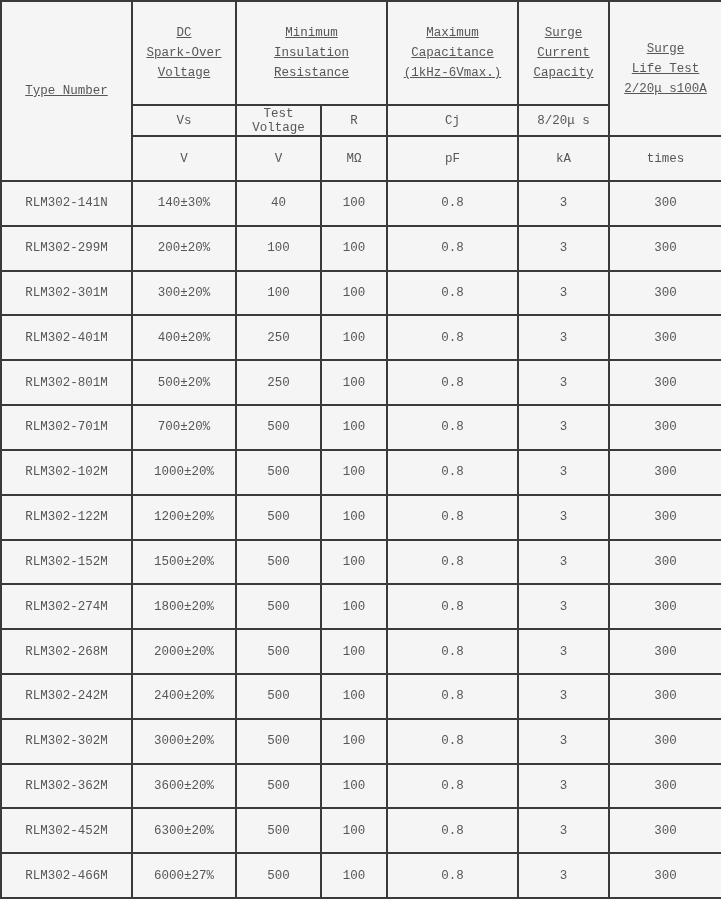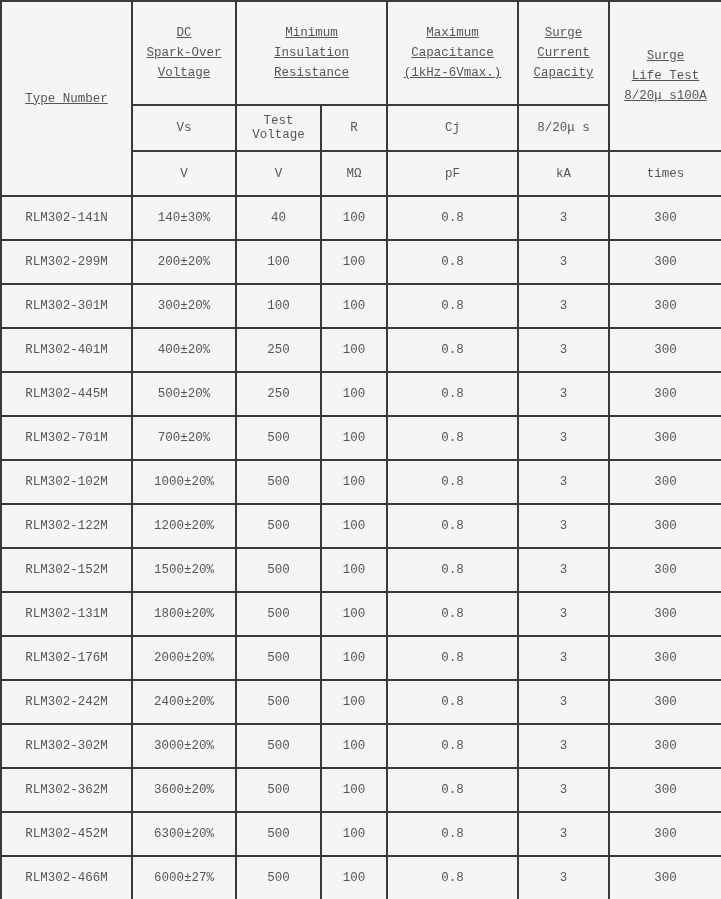--- a/index.html
+++ b/index.html
@@ -22,21 +22,21 @@
     text-align: center;
     vertical-align: middle;
     font-weight: normal;
     padding: 0 2px;
     white-space: pre-line;
     overflow: hidden;
   }
   
   tr.hdr-main th { line-height: 20px; text-decoration: underline; }
   tr.hdr-main { height: 104px; }
-  tr.hdr-sym  { height: 46px; }
+  tr.hdr-sym  { height: 31px; }
   tr.hdr-unit { height: 45px; }
   tbody tr    { height: 44px; }
 </style>
 </head>
 <body>
 
 <table class="spec">
   <colgroup>
     <col style="width:131px">
       <col style="width:104px">
@@ -54,21 +54,21 @@
 Voltage</th>
       <th colspan="2">Minimum
 Insulation Resistance</th>
       <th>Maximum
 Capacitance
 (1kHz-6Vmax.)</th>
       <th>Surge Current
 Capacity</th>
       <th rowspan="2">Surge
 Life Test
-8/20μ s100A</th>
+2/20μ s100A</th>
     </tr>
     <tr class="hdr-sym">
       <th>Vs</th>
       <th>Test Voltage</th>
       <th>R</th>
       <th>Cj</th>
       <th>8/20μ s</th>
     </tr>
     <tr class="hdr-unit">
       <th>V</th>
@@ -110,21 +110,21 @@
     <tr>
       <td>RLM302-401M</td>
       <td>400±20%</td>
       <td>250</td>
       <td>100</td>
       <td>0.8</td>
       <td>3</td>
       <td>300</td>
     </tr>
     <tr>
-      <td>RLM302-445M</td>
+      <td>RLM302-801M</td>
       <td>500±20%</td>
       <td>250</td>
       <td>100</td>
       <td>0.8</td>
       <td>3</td>
       <td>300</td>
     </tr>
     <tr>
       <td>RLM302-701M</td>
       <td>700±20%</td>
@@ -155,30 +155,30 @@
     <tr>
       <td>RLM302-152M</td>
       <td>1500±20%</td>
       <td>500</td>
       <td>100</td>
       <td>0.8</td>
       <td>3</td>
       <td>300</td>
     </tr>
     <tr>
-      <td>RLM302-131M</td>
+      <td>RLM302-274M</td>
       <td>1800±20%</td>
       <td>500</td>
       <td>100</td>
       <td>0.8</td>
       <td>3</td>
       <td>300</td>
     </tr>
     <tr>
-      <td>RLM302-176M</td>
+      <td>RLM302-268M</td>
       <td>2000±20%</td>
       <td>500</td>
       <td>100</td>
       <td>0.8</td>
       <td>3</td>
       <td>300</td>
     </tr>
     <tr>
       <td>RLM302-242M</td>
       <td>2400±20%</td>

